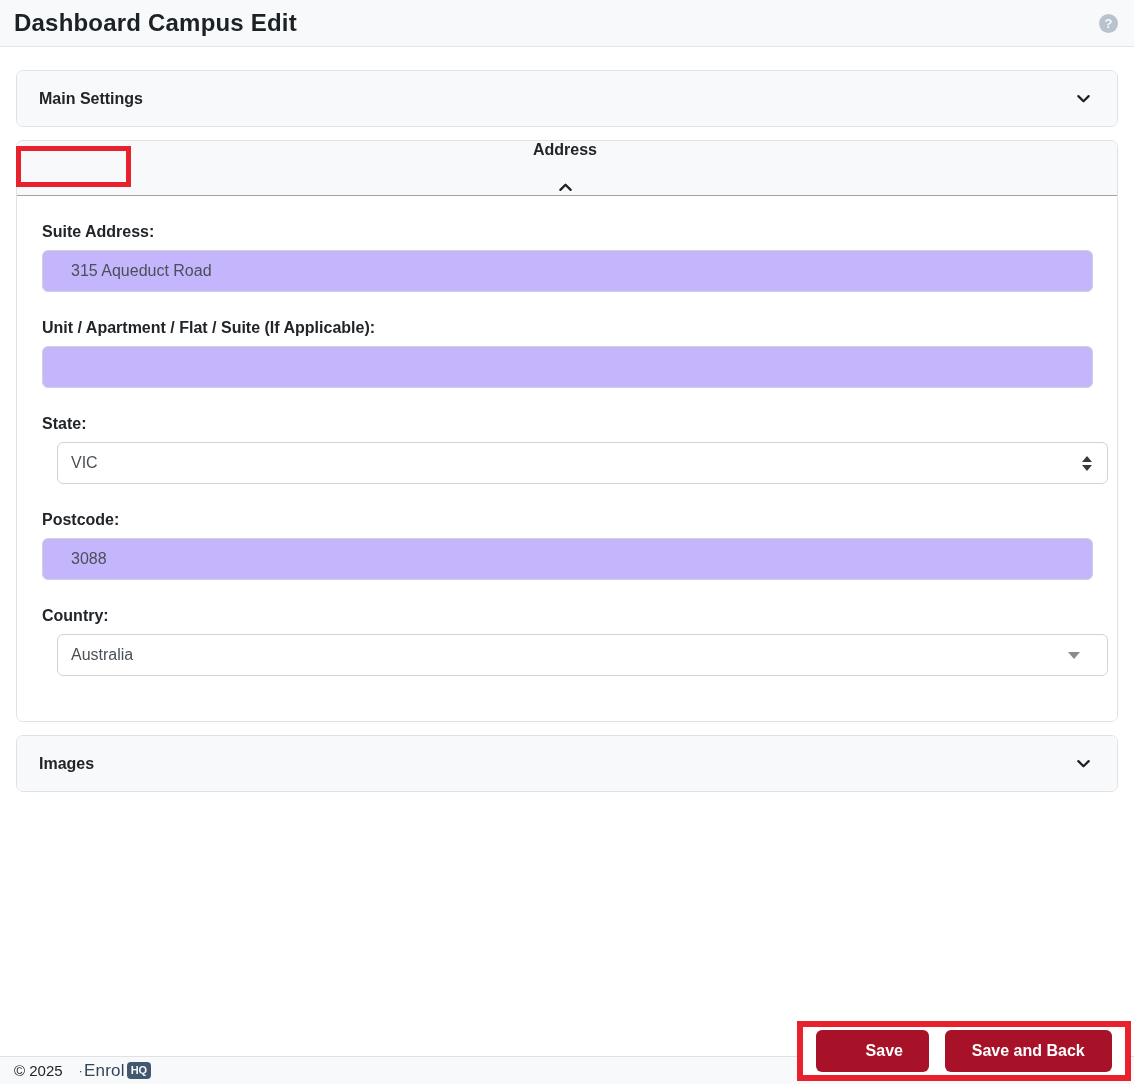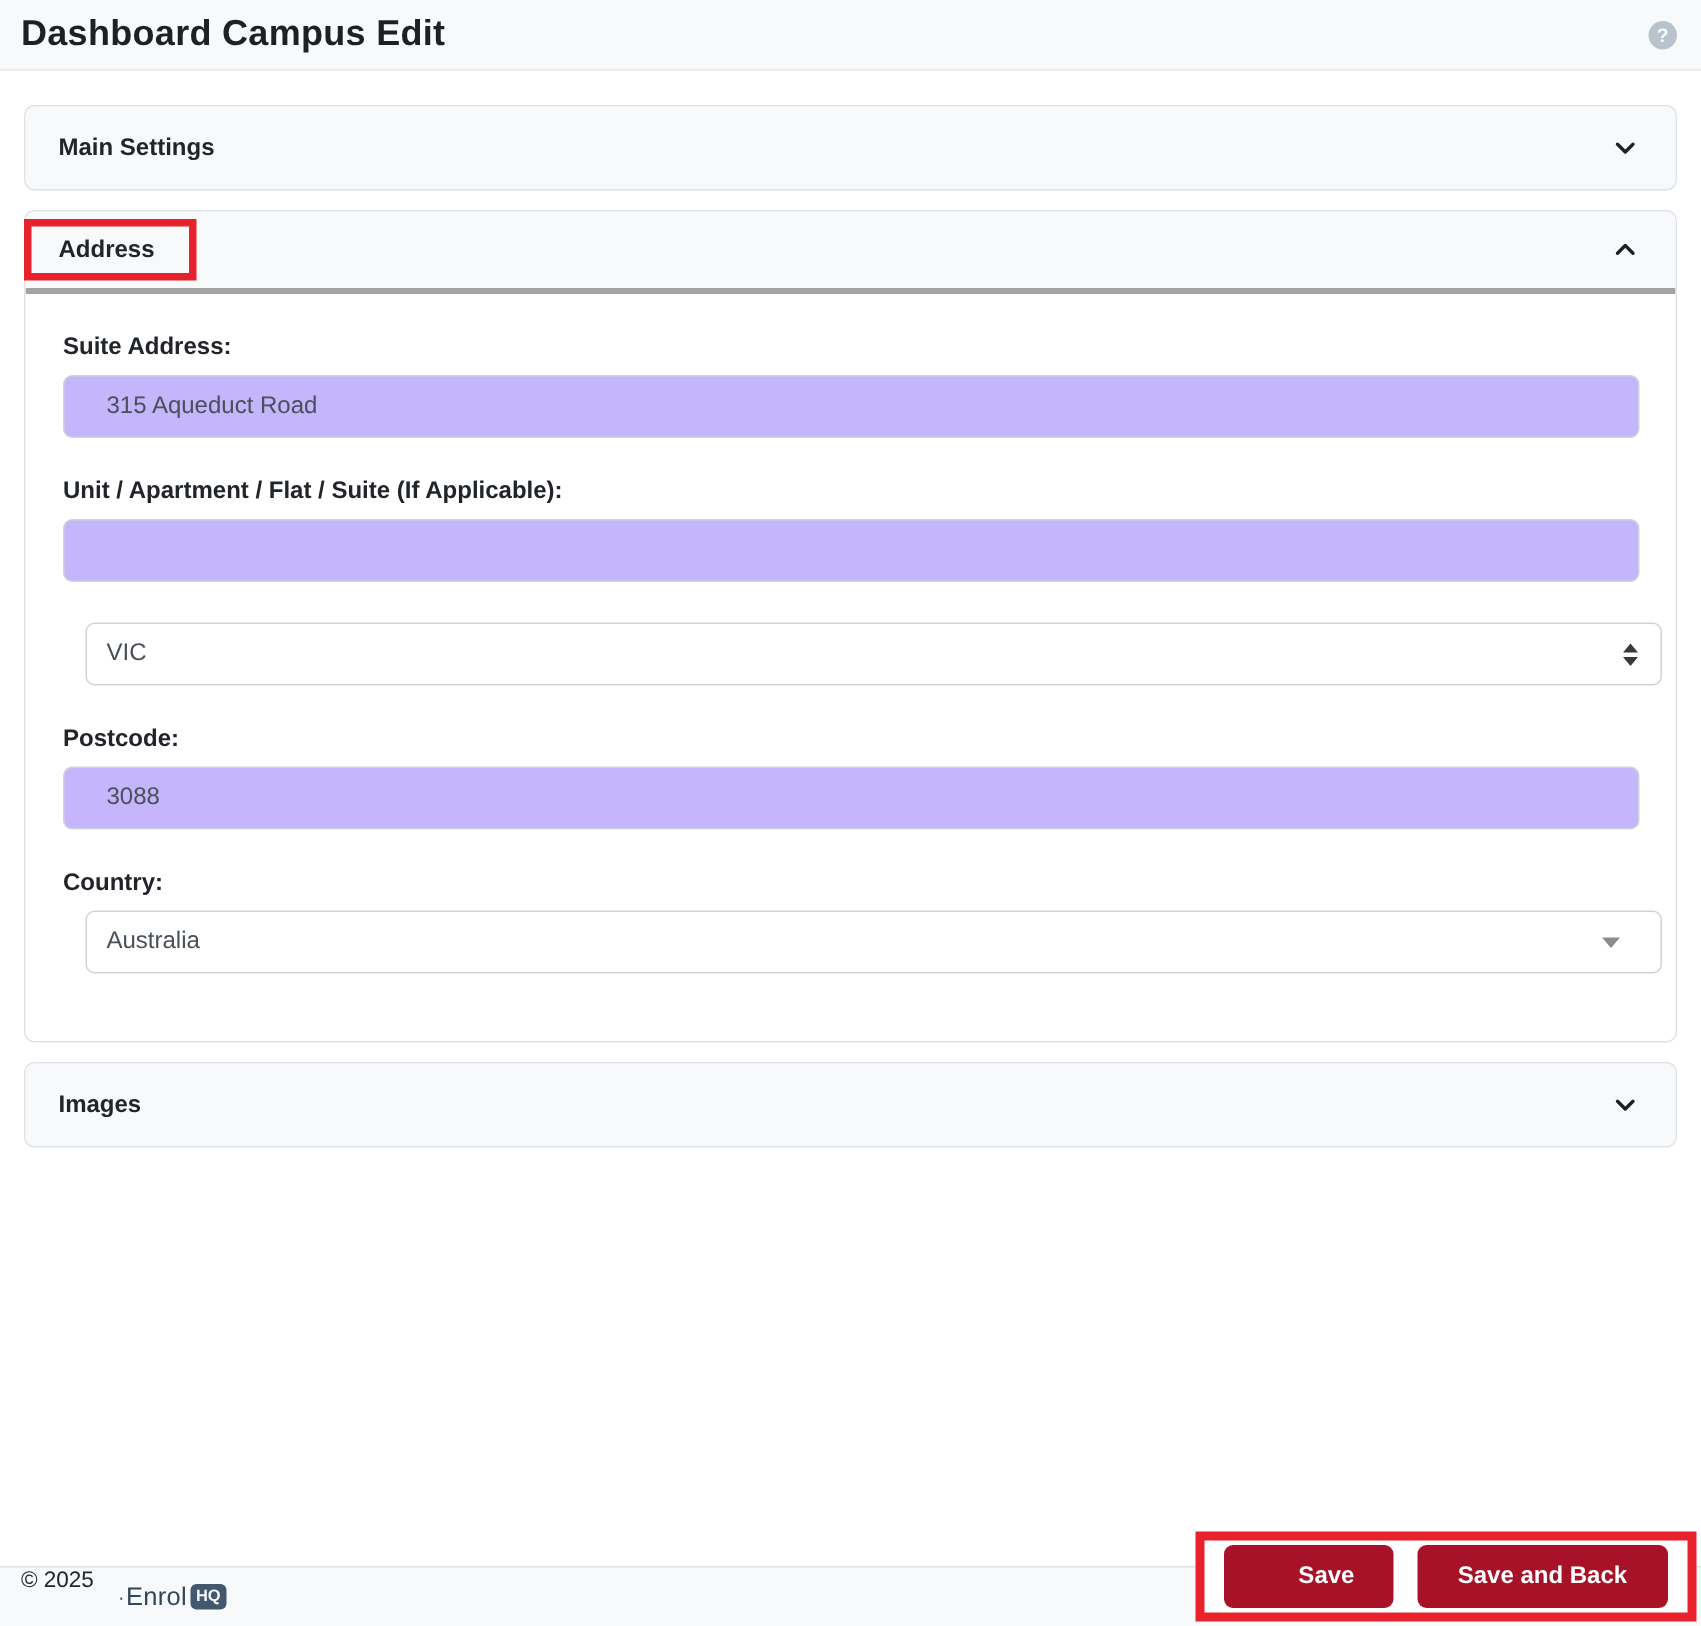--- a/index.html
+++ b/index.html
@@ -55,21 +55,21 @@
   .card-header {
     background: #f8f9fa;
     height: 55px;
     display: flex;
     align-items: center;
     justify-content: space-between;
     padding: 0 26px 0 22px;
     cursor: pointer;
     text-align: center;
   }
-  .card.expanded .card-header { border-bottom: 4px solid #a3a3a3; }
+  .card.expanded .card-header { border-bottom: 1px solid #a3a3a3; flex-direction: column; }
   .card-header .section-label {
     font-size: 16px;
     font-weight: 700;
     color: #212529;
   }
   .chev { width: 15px; height: 15px; display: block; }
 
   
   .card-body { padding: 27px 24px 45px 25px; background: #fff; }
   .form-group { margin-bottom: 27px; }
@@ -131,24 +131,25 @@
     border-left: 6px solid transparent;
     border-right: 6px solid transparent;
     border-top: 7px solid #8b8b8b;
     margin-right: 14px;
   }
 
   
   .page-footer {
     position: absolute;
     left: 0; right: 0; bottom: 0;
-    height: 40px;
+    height: 28px;
     background: #f8f9fa;
     border-top: 1px solid #dee2e6;
     display: flex;
+    align-items: center;
     padding: 0 14px;
   }
   .copyright { font-size: 15px; color: #212529; }
   .logo { display: flex; align-items: center; margin-left: 16px; }
   .logo-prefix { font-size: 13px; color: #33475b; margin-right: 1px; }
   .logo-text { font-size: 17px; font-weight: 500; color: #33475b; letter-spacing: 0.2px; }
   .logo-badge {
     background: #42586e;
     color: #f6f8fa;
     font-size: 11px;
@@ -239,20 +240,21 @@
         <input class="form-control" type="text" value="315 Aqueduct Road" style="">
       </div>
 
       <div class="form-group">
         <label class="form-label">Unit / Apartment / Flat / Suite (If Applicable):</label>
         <input class="form-control" type="text" value="" style="">
       </div>
 
 
       <div class="form-group">
+        <label class="form-label">State:</label>
         <div class="fake-select">
           <span>VIC</span>
           <span class="updown-arrows">
               <i class="up"></i>
               <i class="down"></i>
             </span>
         </div>
       </div>
 
       <div class="form-group">

